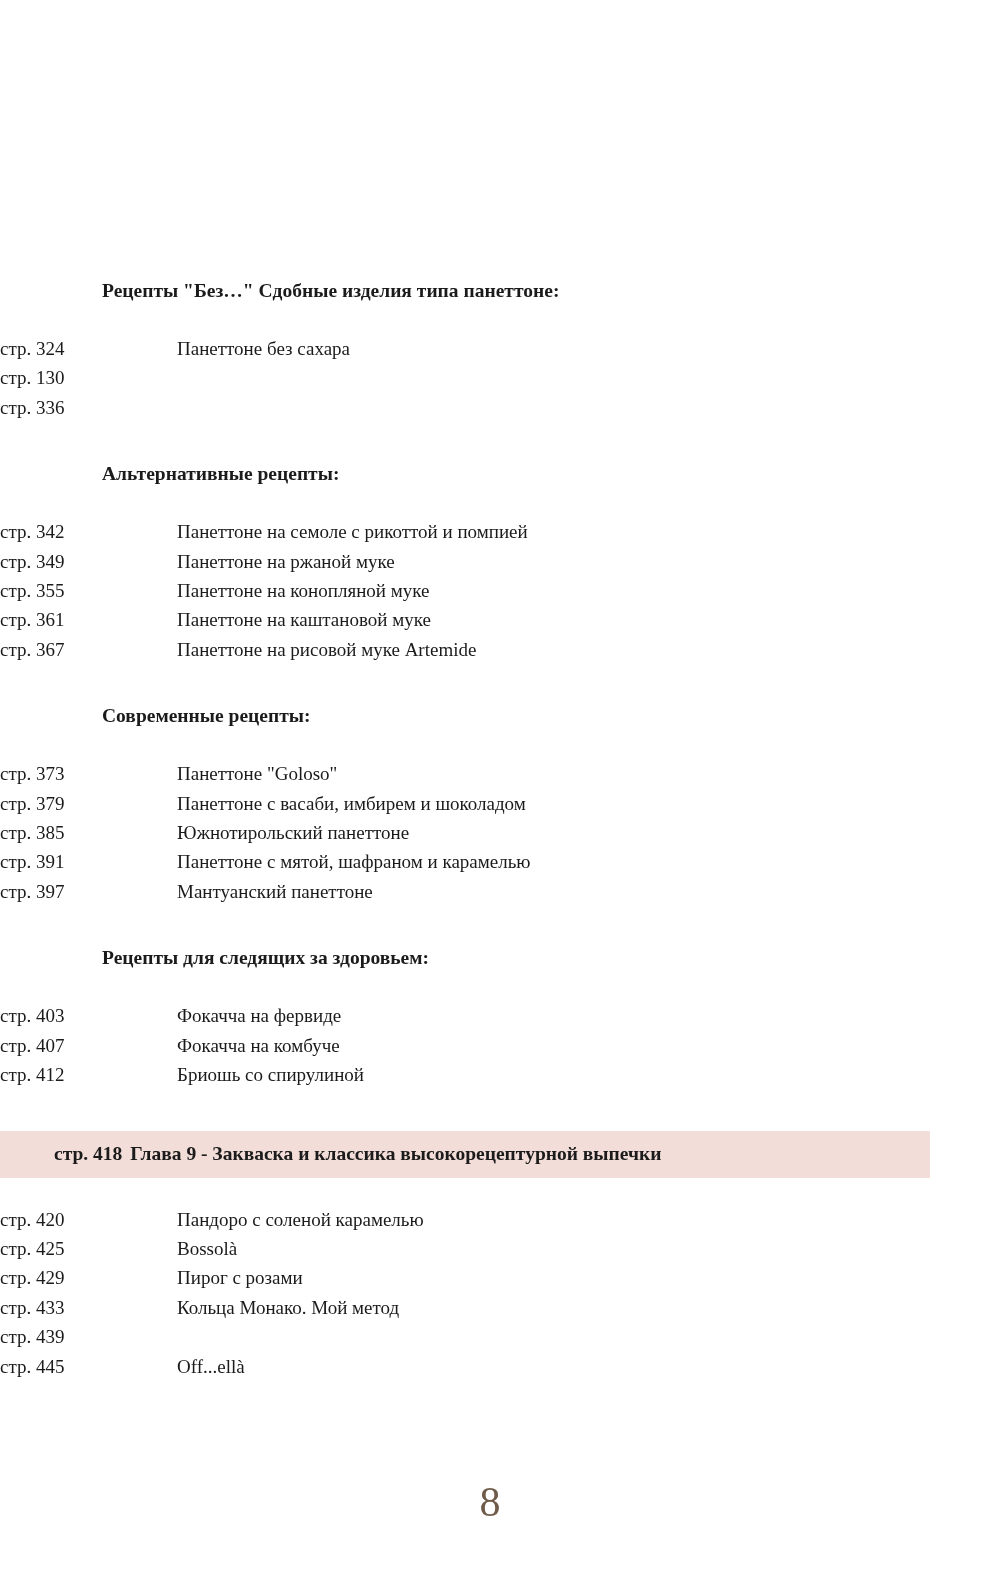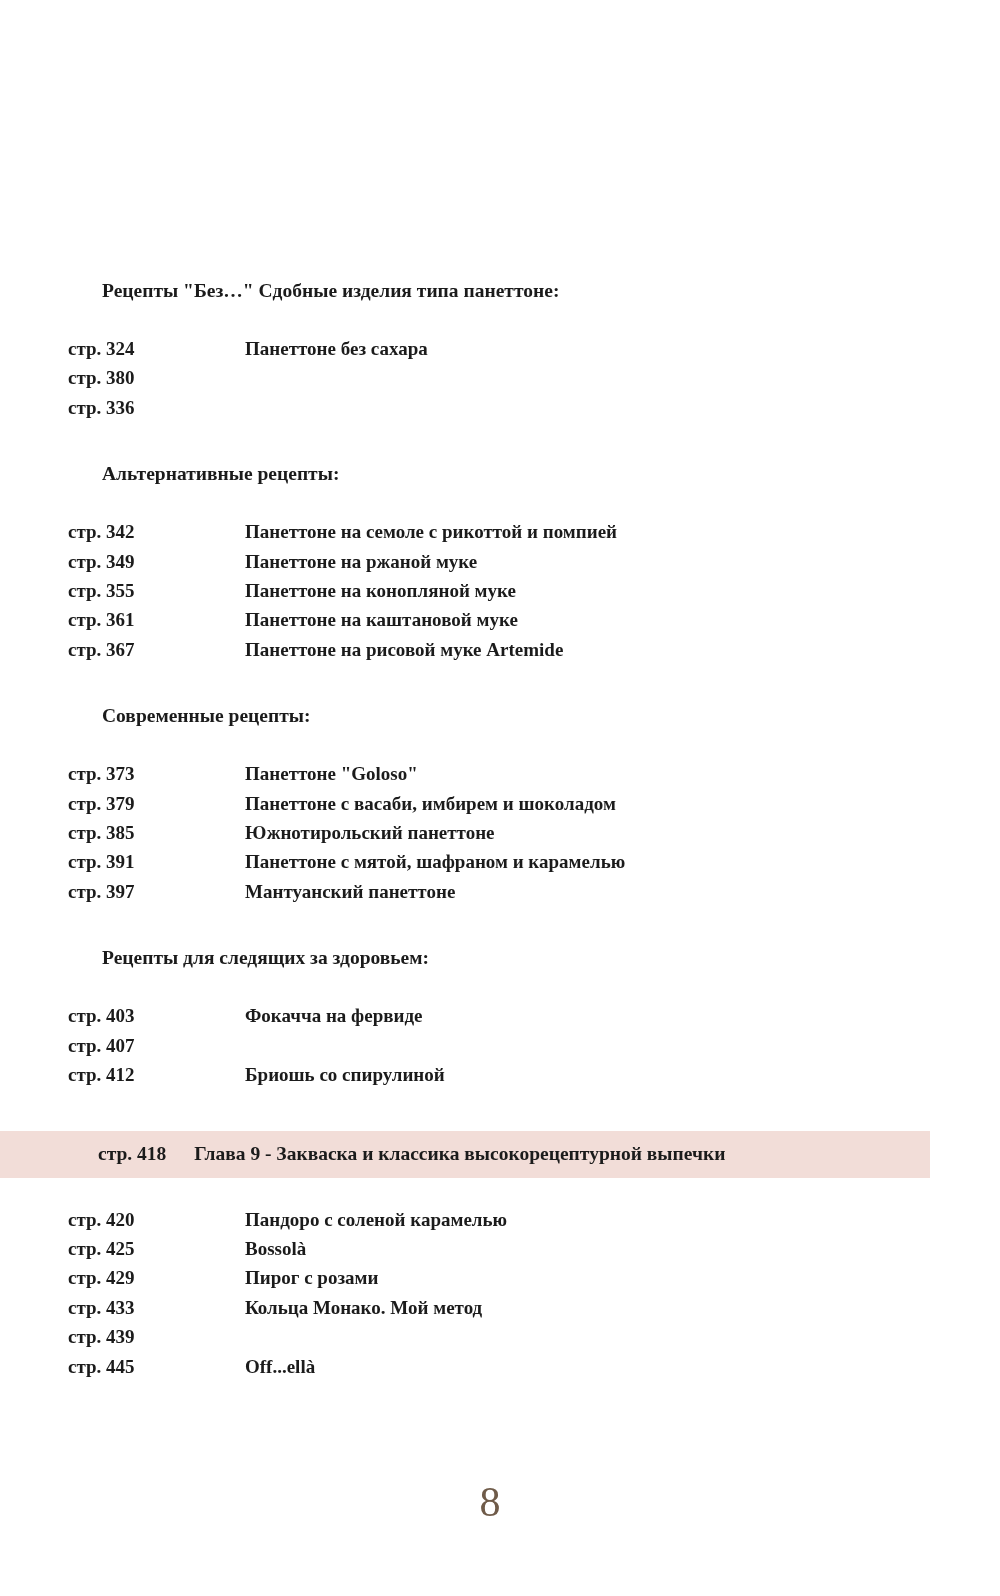--- a/index.html
+++ b/index.html
@@ -27,46 +27,44 @@
     margin: 0 0 30px 0;
   }
   .section {
     margin-bottom: 39px;
   }
   .rows {
   }
   .row {
     display: flex;
     line-height: 29.4px;
-    padding-left: 68px;
-    font-weight: bold;
   }
   .page-col {
     width: 177px;
     flex: 0 0 177px;
   }
   .title-col {
     flex: 1;
   }
   .banner {
     width: 930px;
     height: 47px;
     background: #f2ddd8;
     display: flex;
     align-items: center;
     margin: 41px 0 27px 0;
     font-weight: bold;
     font-size: 19.5px;
   }
   .banner .banner-page {
-    padding-left: 98px;
+    padding-left: 54px;
     white-space: pre;
   }
   .banner .banner-title {
-    padding-left: 28px;
+    padding-left: 8px;
   }
   .final-rows {
     margin-bottom: 12px;
   }
   .page-number {
     position: absolute;
     top: 1478px;
     left: 0;
     width: 980px;
     text-align: center;
@@ -81,21 +79,21 @@
 
   <div id="sections">
       <div class="section">
         <div class="section-heading">Рецепты "Без…" Сдобные изделия типа панеттоне:</div>
         <div class="rows">
           <div class="row">
             <span class="page-col">стр. 324</span>
             <span class="title-col">Панеттоне без сахара</span>
           </div>
           <div class="row">
-            <span class="page-col">стр. 380</span>
+            <span class="page-col">стр. 130</span>
           </div>
           <div class="row">
             <span class="page-col">стр. 336</span>
           </div>
         </div>
       </div>
       <div class="section">
         <div class="section-heading">Альтернативные рецепты:</div>
         <div class="rows">
           <div class="row">
@@ -147,20 +145,21 @@
       </div>
       <div class="section">
         <div class="section-heading">Рецепты для следящих за здоровьем:</div>
         <div class="rows">
           <div class="row">
             <span class="page-col">стр. 403</span>
             <span class="title-col">Фокачча на фервиде</span>
           </div>
           <div class="row">
             <span class="page-col">стр. 407</span>
+            <span class="title-col">Фокачча на комбуче</span>
           </div>
           <div class="row">
             <span class="page-col">стр. 412</span>
             <span class="title-col">Бриошь со спирулиной</span>
           </div>
         </div>
       </div>
     </div>
 
   <div class="banner" style="background: rgb(242, 221, 216);">

